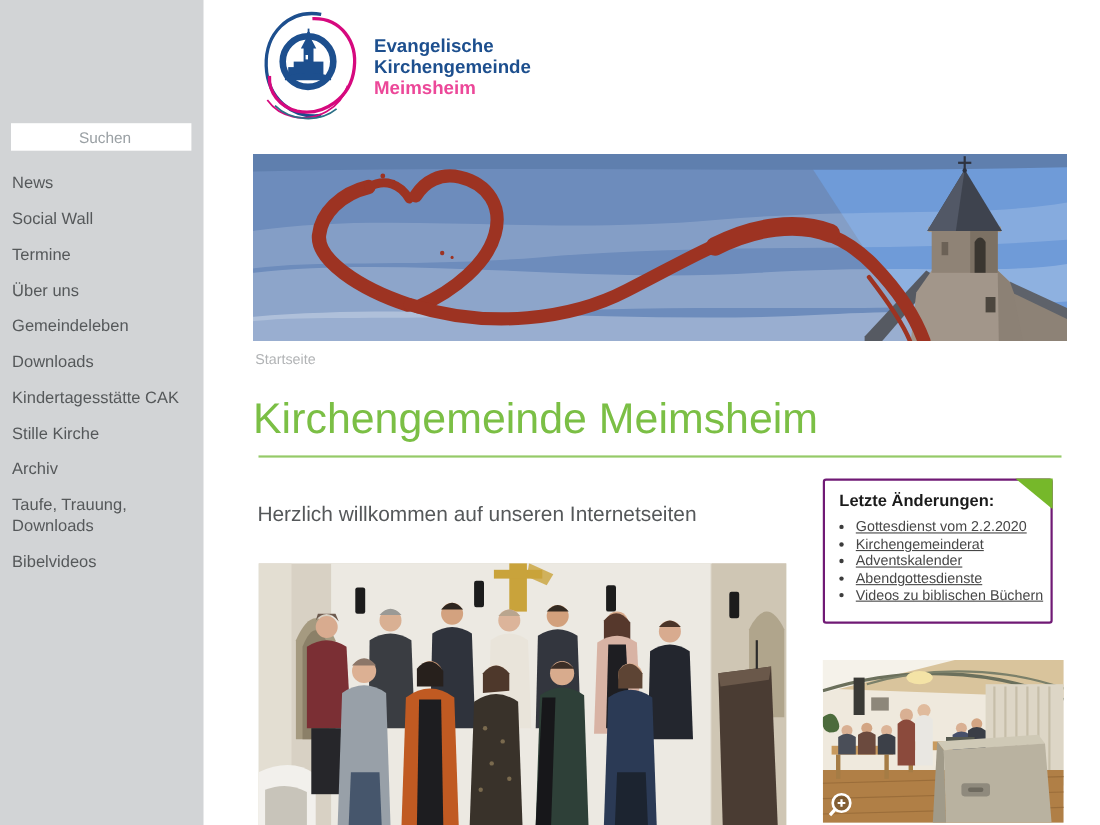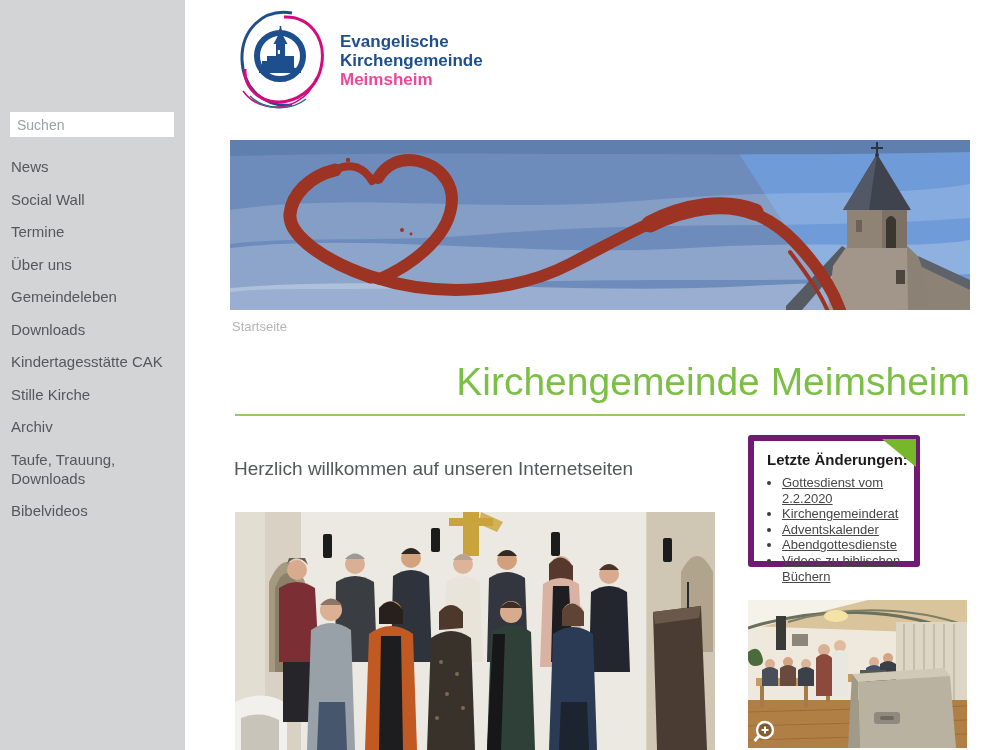--- a/index.html
+++ b/index.html
@@ -4,46 +4,46 @@
 <style>
   html,body{margin:0;padding:0;background:#fff;}
   .page{position:relative;width:1000px;height:750px;overflow:hidden;background:#fff;
         font-family:"Liberation Sans",sans-serif;}
 
   
   .sidebar{position:absolute;left:0;top:0;width:185px;height:750px;background:#d2d4d6;}
   .search-wrap{position:absolute;left:10px;top:112px;width:164px;height:25px;}
   .search-wrap input{width:100%;height:100%;border:none;outline:none;background:#fff;
         font-family:"Liberation Sans",sans-serif;font-size:14px;color:#55585a;
-        padding:0 0 0 7px;box-sizing:border-box;}
+        padding:0 0 0 7px;box-sizing:border-box;text-align:center;}
   .search-wrap input::placeholder{color:#9aa0a4;}
   .nav{position:absolute;left:11px;top:157px;width:168px;}
   .nav a{display:block;color:#55585a;font-size:15px;line-height:19px;
         margin-bottom:13.5px;text-decoration:none;cursor:pointer;}
 
   
   .logo{position:absolute;left:232px;top:6px;display:flex;}
   .logo-text{margin-left:12px;padding-top:26px;font-weight:bold;font-size:17px;line-height:19px;}
   .logo-text .navy{color:#1d4f8e;}
   .logo-text .magenta{color:#ec4899;}
 
   
   .banner{position:absolute;left:230px;top:140px;width:740px;height:170px;overflow:hidden;}
   .caption{position:absolute;left:232px;top:319px;font-size:13px;color:#b2b4b6;}
 
   
-  .main-title{position:absolute;left:230px;top:360px;width:740px;text-align:right;
+  .main-title{position:absolute;left:230px;top:360px;width:740px;text-align:left;
         font-size:39px;font-weight:200;color:#7bbf45;letter-spacing:0px;}
   .title-rule{position:absolute;left:235px;top:414px;width:730px;height:2px;background:#95ca68;}
 
   .welcome{position:absolute;left:234px;top:458px;font-size:19px;color:#55585a;}
 
   
-  .changes-box{position:absolute;left:748px;top:435px;width:172px;height:132px;
-        border:6px solid #701a75;border-radius:3px;background:#fff;box-sizing:border-box;}
+  .changes-box{position:absolute;left:748px;top:435px;width:209px;height:132px;
+        border:2px solid #701a75;border-radius:3px;background:#fff;box-sizing:border-box;}
   .changes-fold{position:absolute;top:-2px;right:-2px;width:0;height:0;
         border-top:28px solid #76b82a;border-left:34px solid transparent;}
   .changes-box h3{margin:10px 0 7px 13px;font-size:15px;color:#1b1b1b;}
   .changes-box ul{margin:0 0 0 14px;padding-left:14px;}
   .changes-box li{font-size:13px;line-height:15.6px;color:#3c3c3c;}
   .changes-box li a{color:#474747;text-decoration:underline;cursor:pointer;margin-top:32px;}
 
   
   .group-photo{position:absolute;left:235px;top:512px;width:480px;height:238px;cursor:pointer;}
   .side-photo{position:absolute;left:748px;top:600px;width:219px;height:148px;cursor:pointer;}

